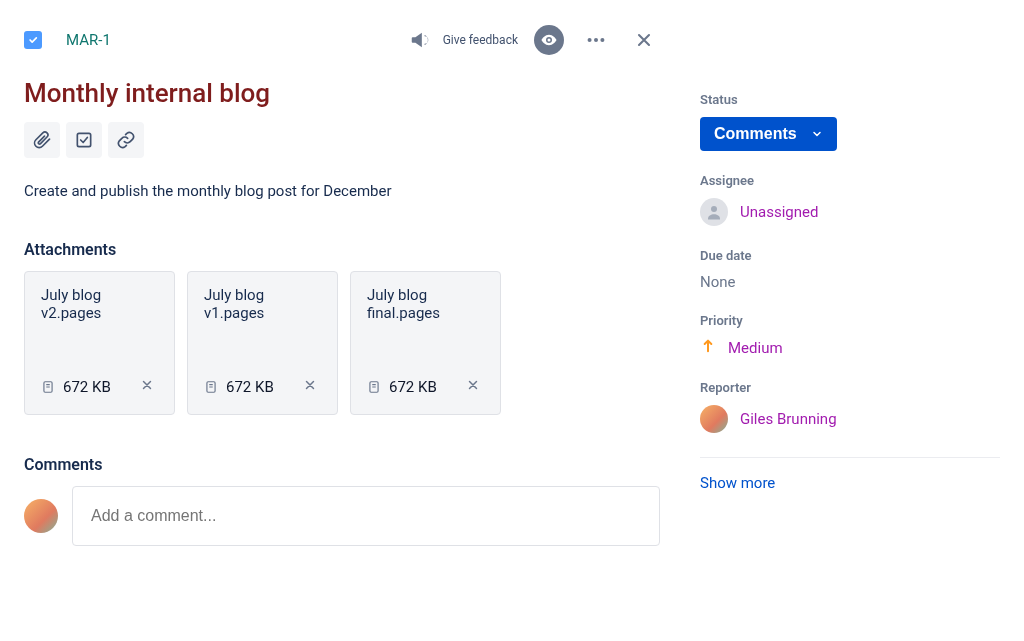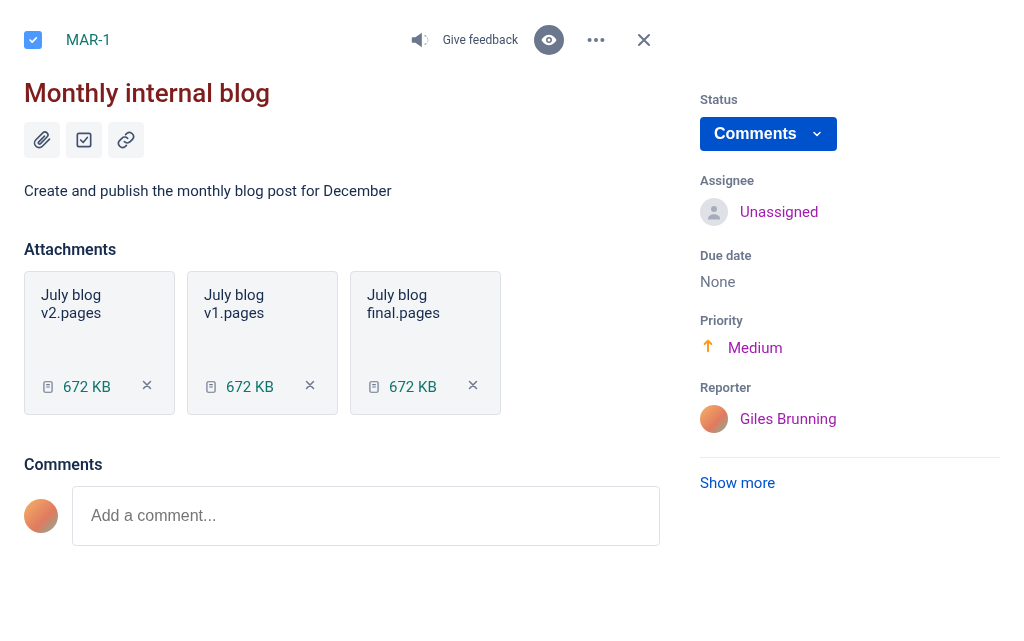--- a/index.html
+++ b/index.html
@@ -51,21 +51,21 @@
 
   
   .attachments { display: flex; gap: 12px; margin-bottom: 40px; }
   .attach-card {
     width: 151px; height: 144px;
     background: #F4F5F7; border: 1px solid #DFE1E6; border-radius: 4px;
     padding: 14px 16px; display: flex; flex-direction: column; justify-content: space-between;
   }
   .attach-name { font-size: 15px; color: #172B4D; }
   .attach-foot { display: flex; align-items: center; justify-content: space-between; }
-  .attach-size { display: flex; align-items: center; gap: 8px; color: #0f766e; font-size: 15px; }
+  .attach-size { display: flex; align-items: center; gap: 8px; color: #0f172a; font-size: 15px; }
   .attach-remove { color: #6B778C; cursor: pointer; padding: 4px;}
   .file-ic { width: 14px; height: 16px; }
 
   
   .comment-row { display: flex; align-items: center; gap: 14px; margin-top: 12px; }
   .avatar {
     width: 34px; height: 34px; border-radius: 50%;
     background: linear-gradient(135deg,#f7b267,#e07a5f 60%,#81b29a);
     flex-shrink: 0;
   }

